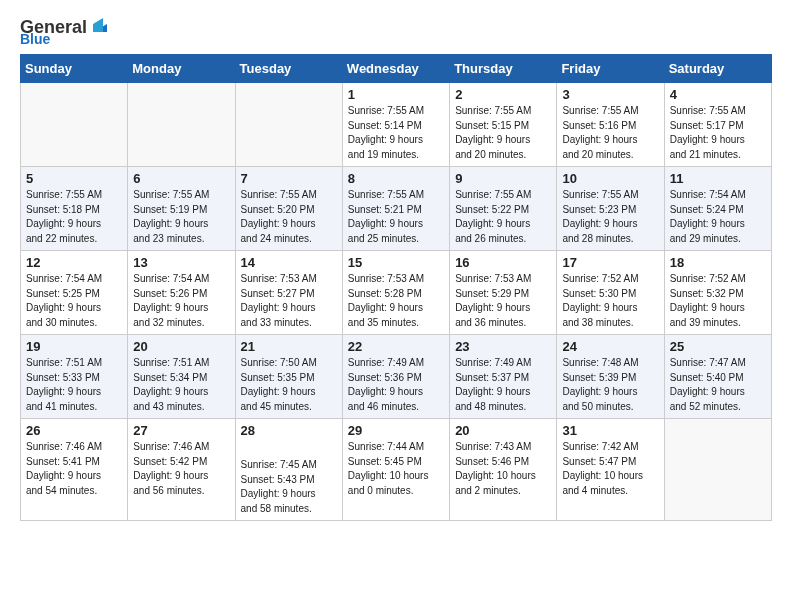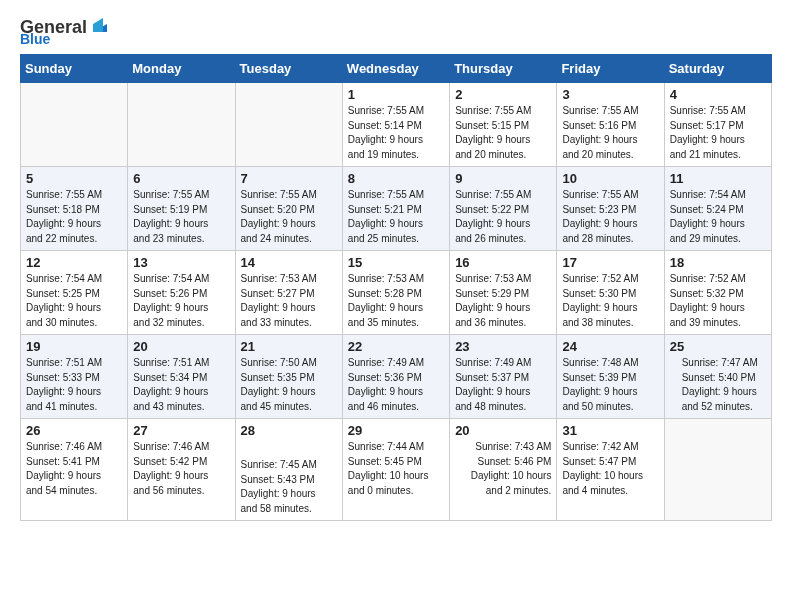--- a/index.html
+++ b/index.html
@@ -309,21 +309,21 @@
           </td>
           <td>
             <span class="day-number">24</span>
             <div class="day-info" style="white-space: pre-line;">Sunrise: 7:48 AM
 Sunset: 5:39 PM
 Daylight: 9 hours
 and 50 minutes.</div>
           </td>
           <td>
             <span class="day-number">25</span>
-            <div class="day-info" style="white-space: pre-line; margin-left: 12px;">Sunrise: 7:47 AM
+            <div class="day-info" style="white-space: pre-line;">Sunrise: 7:47 AM
 Sunset: 5:40 PM
 Daylight: 9 hours
 and 52 minutes.</div>
           </td>
         </tr>
         <tr class="row-odd">
           <td>
             <span class="day-number">26</span>
             <div class="day-info" style="white-space: pre-line;">Sunrise: 7:46 AM
 Sunset: 5:41 PM
@@ -346,21 +346,21 @@
           </td>
           <td>
             <span class="day-number">29</span>
             <div class="day-info" style="white-space: pre-line;">Sunrise: 7:44 AM
 Sunset: 5:45 PM
 Daylight: 10 hours
 and 0 minutes.</div>
           </td>
           <td>
             <span class="day-number">20</span>
-            <div class="day-info" style="white-space: pre-line; text-align: right;">Sunrise: 7:43 AM
+            <div class="day-info" style="white-space: pre-line;">Sunrise: 7:43 AM
 Sunset: 5:46 PM
 Daylight: 10 hours
 and 2 minutes.</div>
           </td>
           <td>
             <span class="day-number">31</span>
             <div class="day-info" style="white-space: pre-line;">Sunrise: 7:42 AM
 Sunset: 5:47 PM
 Daylight: 10 hours
 and 4 minutes.</div>

